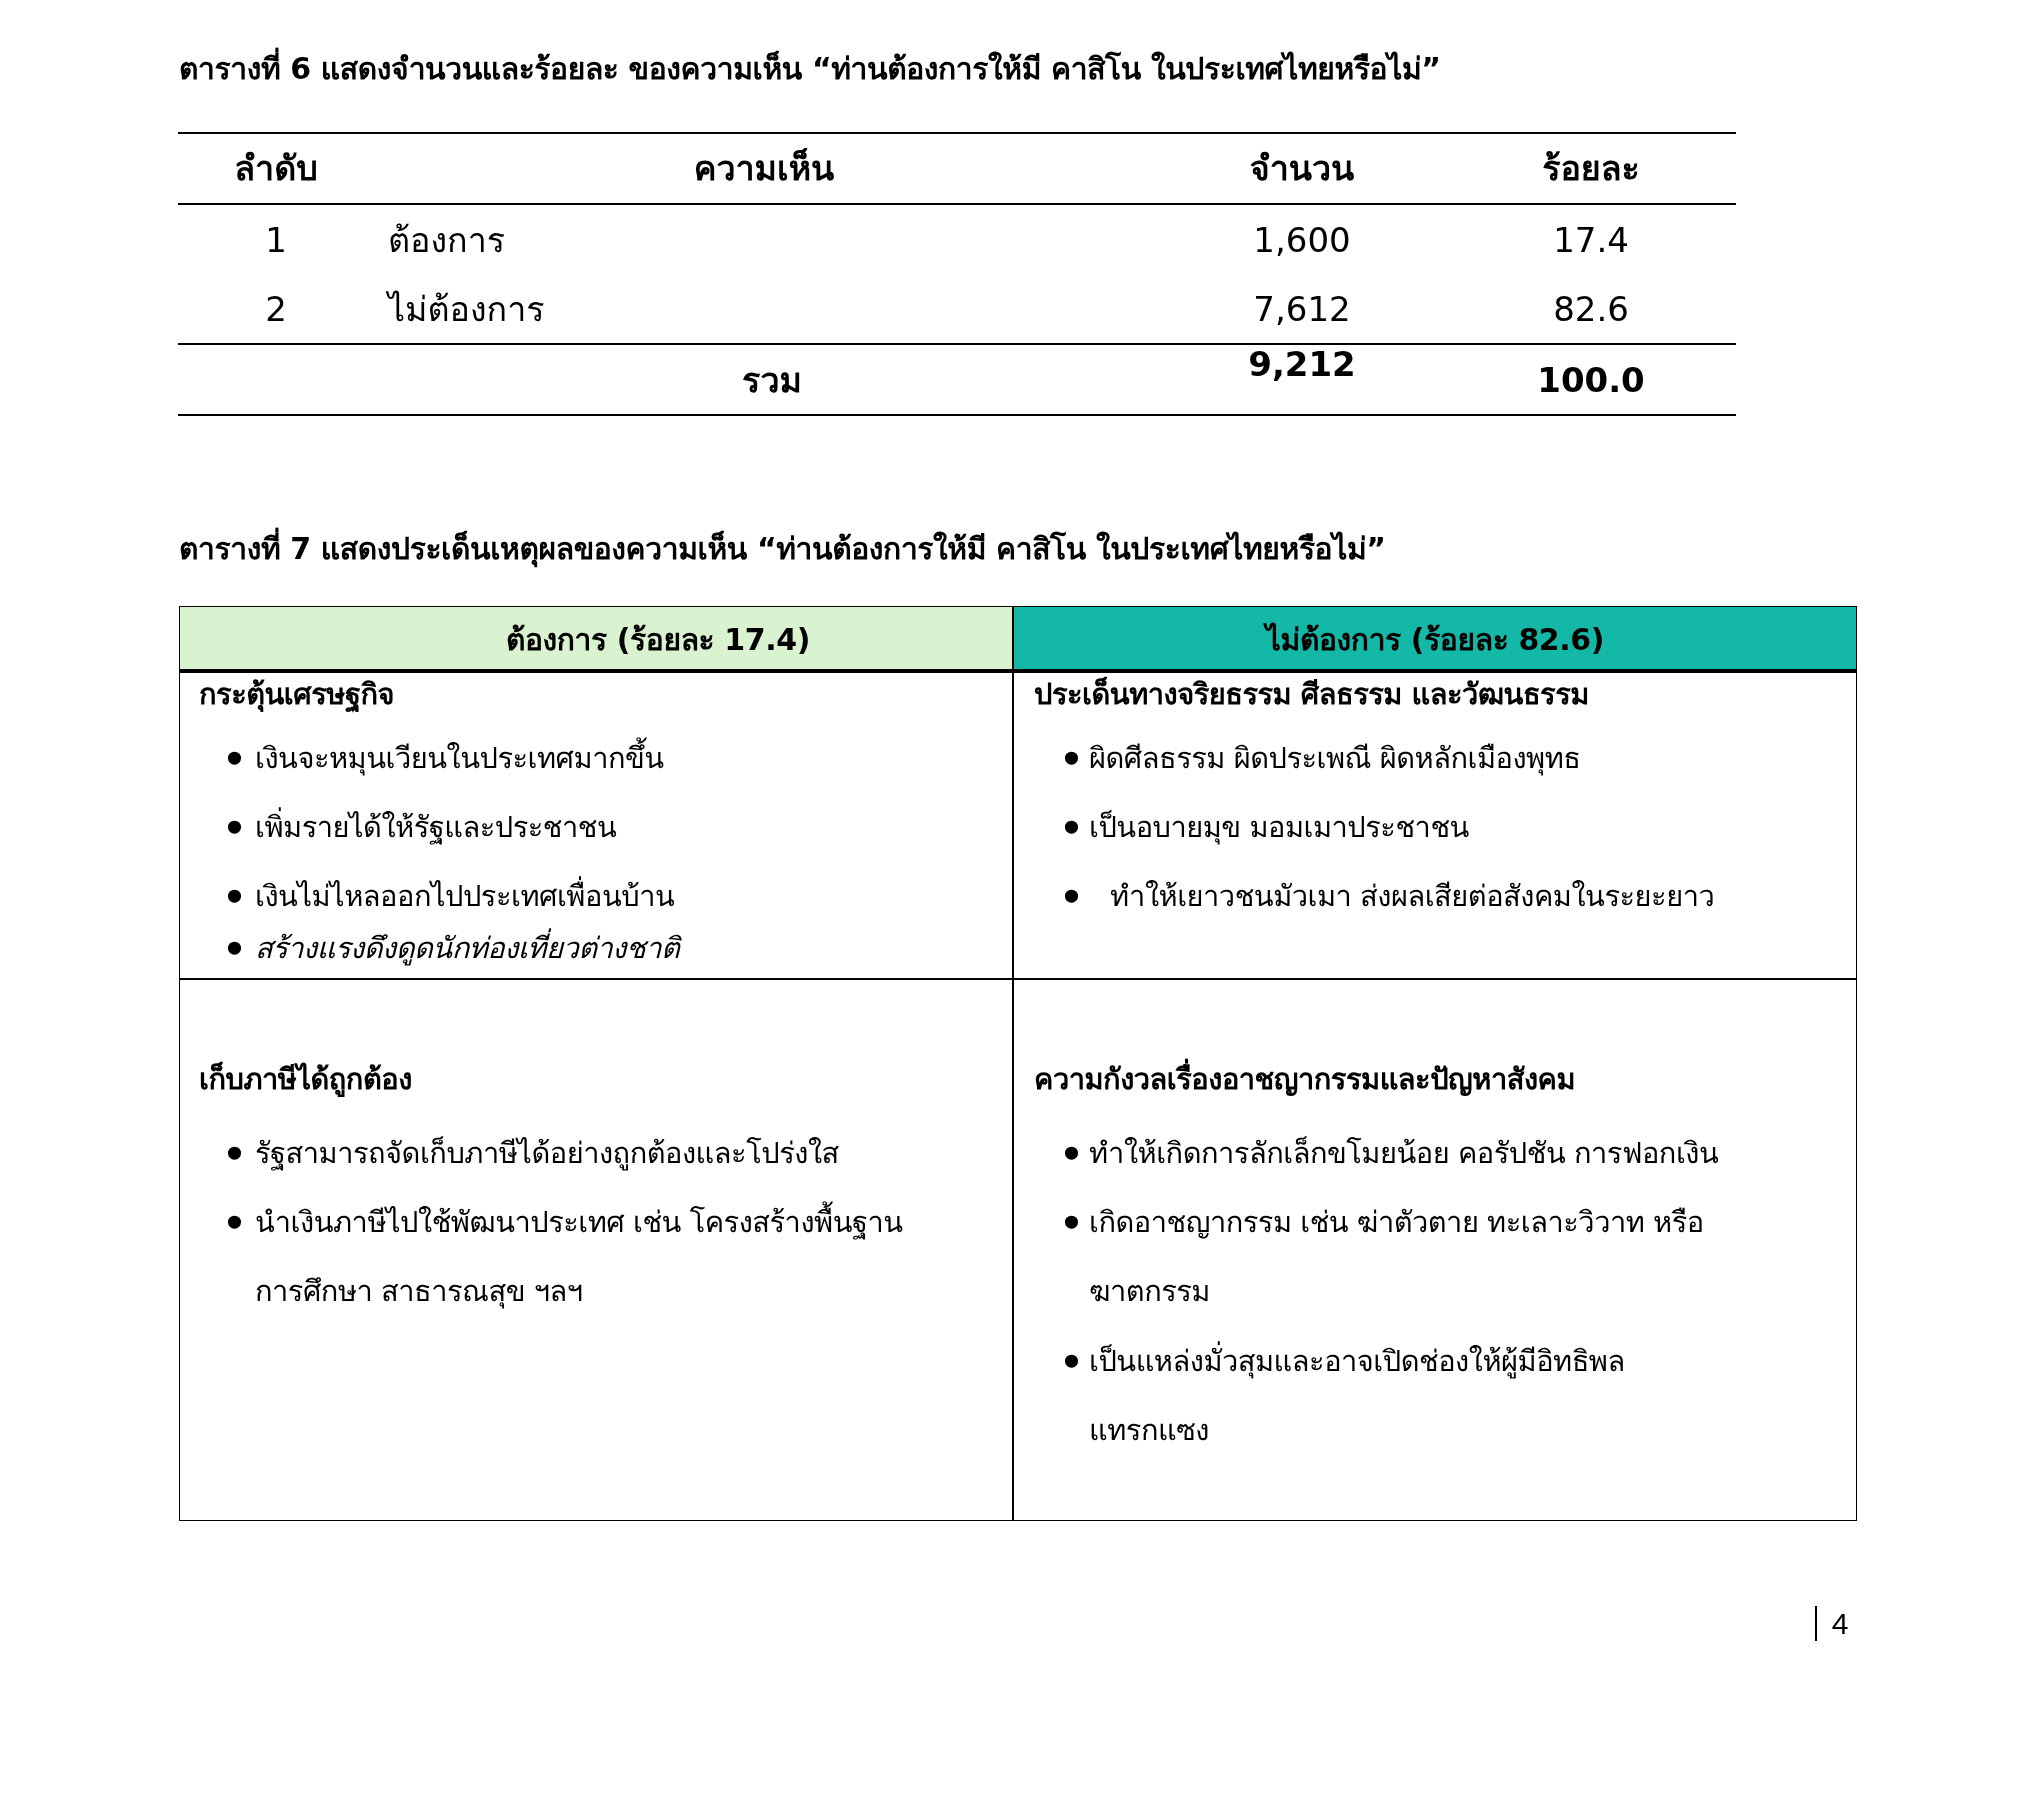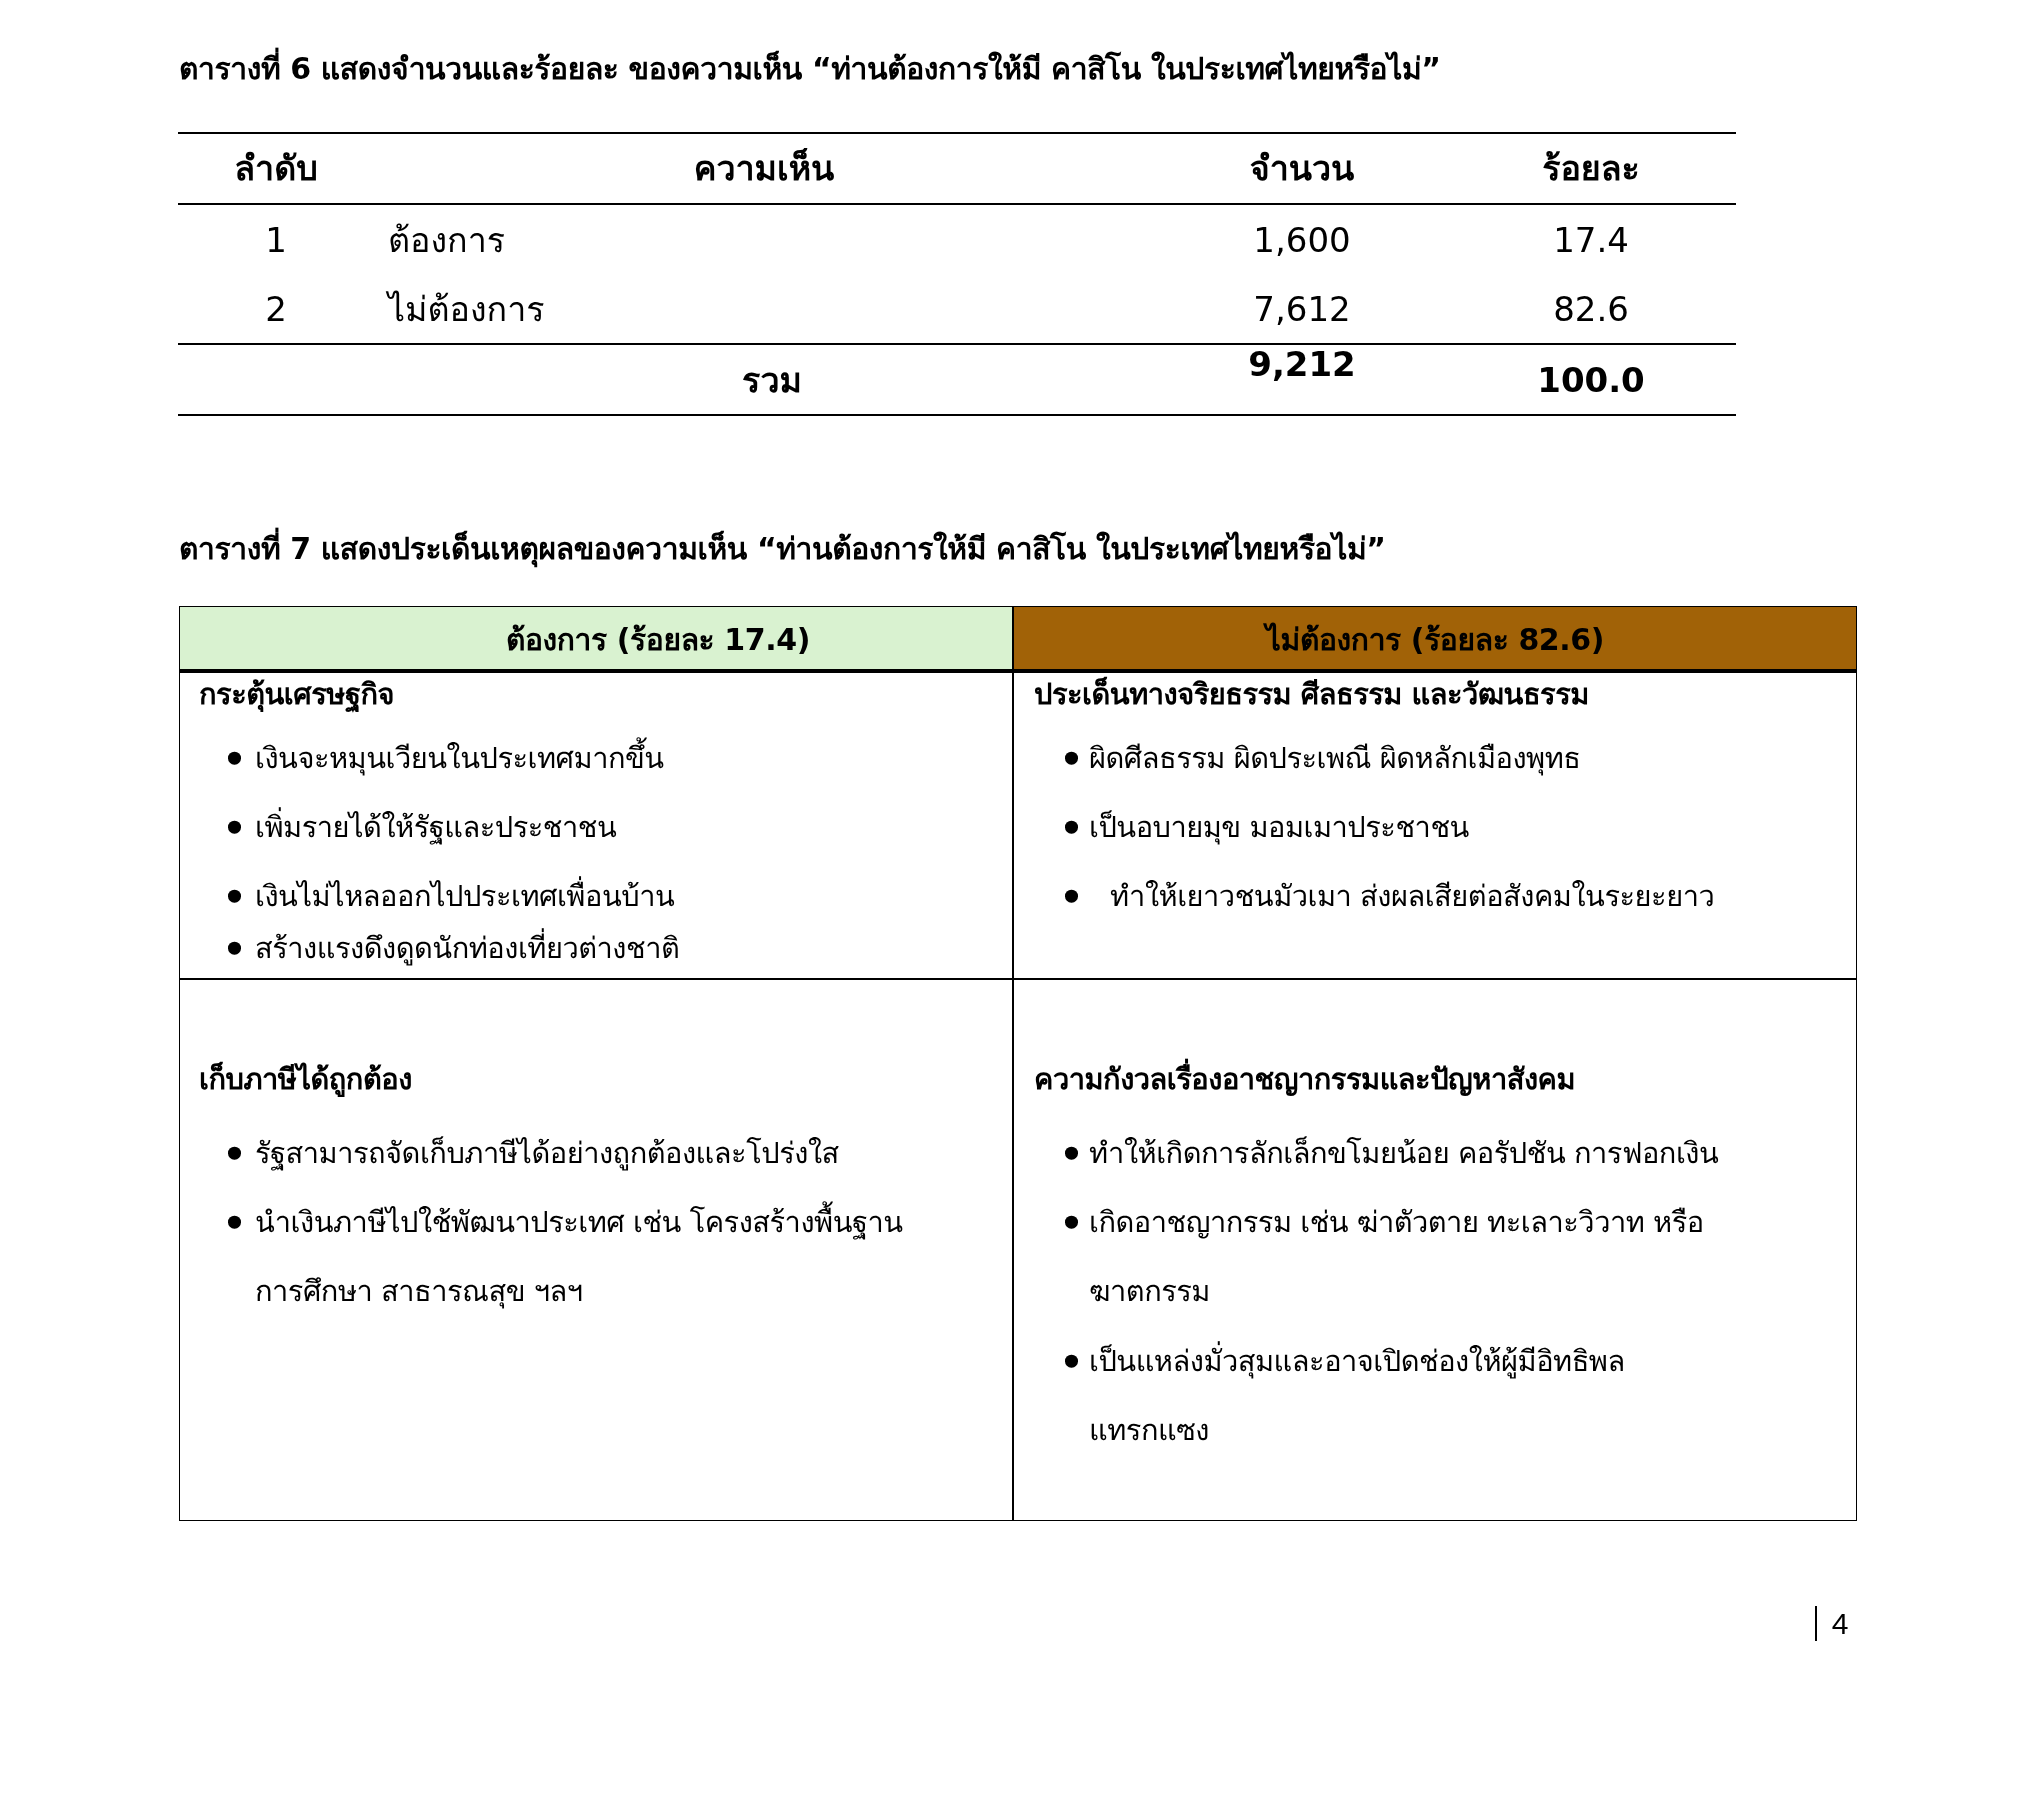--- a/index.html
+++ b/index.html
@@ -82,21 +82,21 @@
     <div class="cell6 c-center bold" style="left:1591px; top:380px;">100.0</div>
   </div>
 </div>
 
 <div class="abs title" style="top:534px;">ตารางที่ 7 แสดงประเด็นเหตุผลของความเห็น “ท่านต้องการให้มี คาสิโน ในประเทศไทยหรือไม่”</div>
 
 <div class="t7">
   <div class="t7-head left" style="background:#D9F2D0;">
     <span>ต้องการ (ร้อยละ 17.4)</span>
   </div>
-  <div class="t7-head right" style="background:#a16207;">
+  <div class="t7-head right" style="background:#14b8a6;">
     <span>ไม่ต้องการ (ร้อยละ 82.6)</span>
   </div>
   <div class="t7-thick"></div>
   <div class="t7-vdiv"></div>
   <div class="t7-hdiv"></div>
 
   <div>
     <div class="line sec-head" style="left:19px; top:87px;">กระตุ้นเศรษฐกิจ</div>
     <div>
       <div class="bullet-dot" style="left:48px; top:151px;"></div>
@@ -105,21 +105,21 @@
     <div>
       <div class="bullet-dot" style="left:48px; top:220px;"></div>
       <div class="line" style="left:75px; top:220px;">เพิ่มรายได้ให้รัฐและประชาชน</div>
     </div>
     <div>
       <div class="bullet-dot" style="left:48px; top:289px;"></div>
       <div class="line" style="left:75px; top:289px;">เงินไม่ไหลออกไปประเทศเพื่อนบ้าน</div>
     </div>
     <div>
       <div class="bullet-dot" style="left:48px; top:341px;"></div>
-      <div class="line" style="left:75px; top:341px;">สร้างแรงดึงดูดนักท่องเที่ยวต่างชาติ</div>
+      <div class="line" style="left:75px; top:341px;font-style:italic;">สร้างแรงดึงดูดนักท่องเที่ยวต่างชาติ</div>
     </div>
   </div>
 
   <div>
     <div class="line sec-head" style="left:854px; top:87px;">ประเด็นทางจริยธรรม ศีลธรรม และวัฒนธรรม</div>
     <div>
       <div class="bullet-dot" style="left:885px; top:151px;"></div>
       <div class="line" style="left:909px; top:151px;">ผิดศีลธรรม ผิดประเพณี ผิดหลักเมืองพุทธ</div>
     </div>
     <div>

